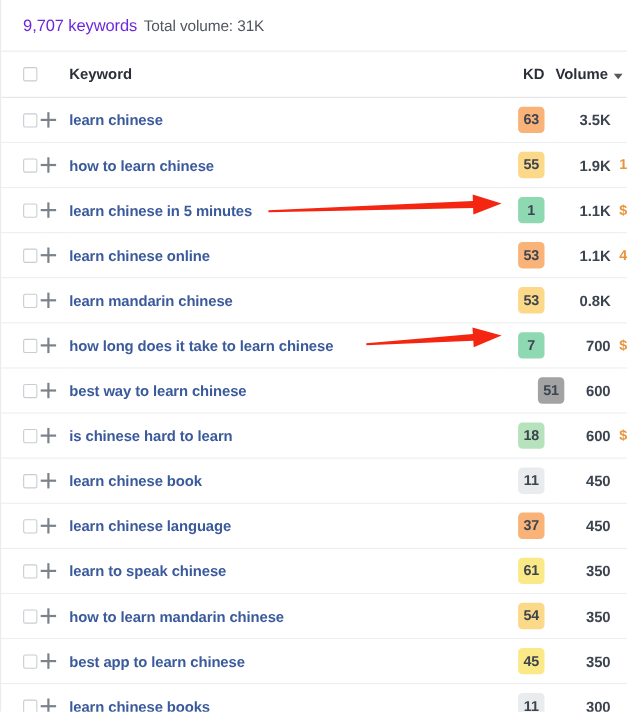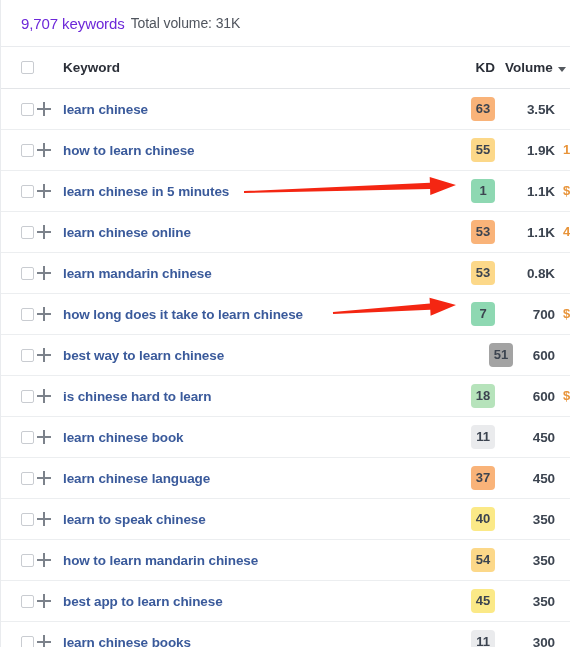--- a/index.html
+++ b/index.html
@@ -361,21 +361,21 @@
           </td>
         </tr>
         <tr>
           <td class="t-check">
             <span class="cbox"></span>
           </td>
           <td class="t-plus">
             <span class="plus"></span>
           </td>
           <td class="t-kw"><a class="kw-link">learn to speak chinese</a></td>
-          <td class="t-kd"><span class="kd-badge" style="background: rgb(251, 233, 135);">40</span></td>
+          <td class="t-kd"><span class="kd-badge" style="background: rgb(251, 233, 135);">61</span></td>
           <td class="t-vol">350</td>
           <td class="t-extra">
             <div class="frag">
               <span></span>
             </div>
           </td>
         </tr>
         <tr>
           <td class="t-check">
             <span class="cbox"></span>

